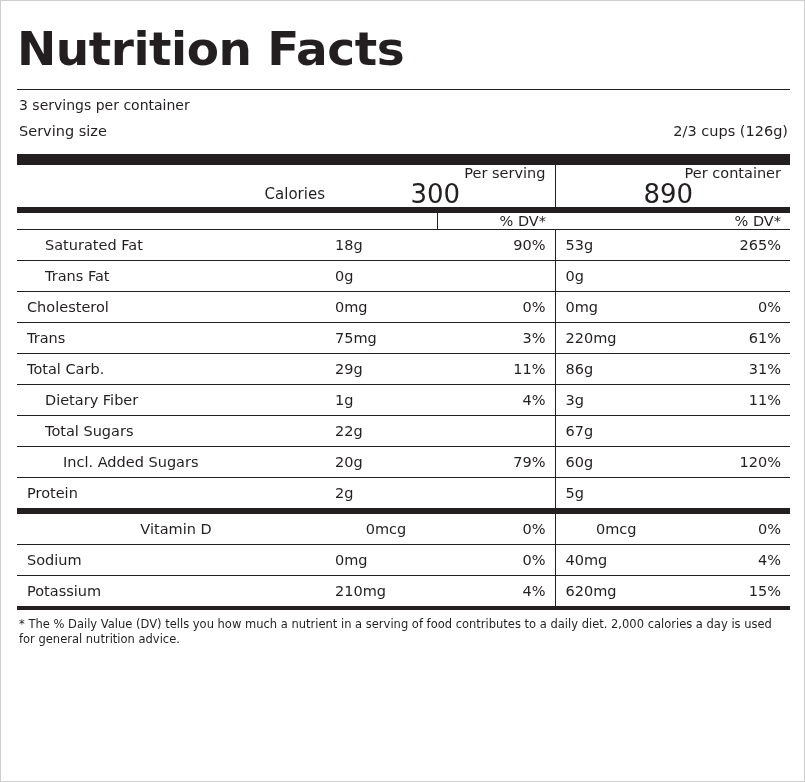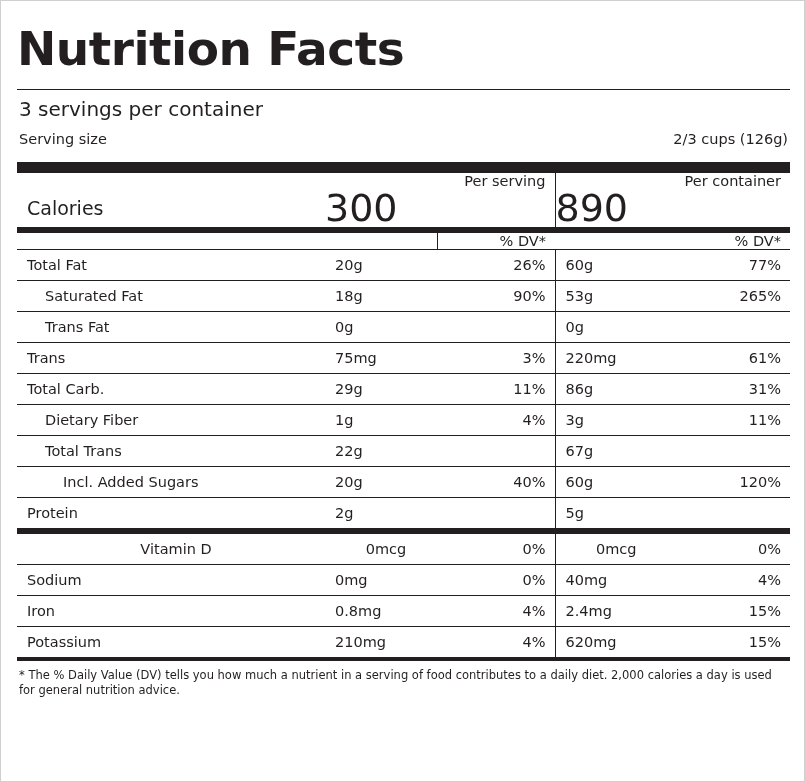--- a/index.html
+++ b/index.html
@@ -39,21 +39,21 @@
     border-top: 1px solid #231f20;
     height: 0;
     margin-top: 14px;
   }
   .rule-thick {
     border-top: 11px solid #231f20;
     height: 0;
     margin-top: 8px;
   }
   .servings {
-    font-size: 20px;
+    font-size: 14px;
     padding: 7px 2px 6px 2px;
   }
   .serving-size-row {
     display: flex;
     justify-content: space-between;
     font-size: 14.5px;
     padding: 4px 2px 7px 2px;
   }
   table.nf {
     width: 100%;
@@ -78,27 +78,28 @@
     padding: 8px 0 2px 0;
     font-size: 14.5px;
     text-align: right;
   }
   .hdr-row td.pad-r { padding-right: 9px; }
 
   .cal-row td {
     padding: 0 0 12px 0;
   }
   .cal-label {
-    font-size: 19px;
+    font-size: 15px;
     padding-left: 10px !important;
+    text-align: right;
   }
   .cal-val {
-    font-size: 38px;
+    font-size: 26px;
     font-weight: normal;
-    text-align: left;
+    text-align: center;
     padding-right: 9px !important;
     line-height: 1;
   }
   .sep-med td {
     border-top: 6px solid #231f20;
     height: 0;
     padding: 0;
   }
   .dv-row td {
     text-align: right;
@@ -177,41 +178,41 @@
 
         <tr class="dv-row">
           <td></td>
           <td class="divline"></td>
           <td class="pad-r">% DV*</td>
           <td></td>
           <td class="pad-r">% DV*</td>
         </tr>
 
         <tr class="data">
-          <td class="name">Total Fat</td>
-          <td class="amt divline-none">20g</td>
-          <td class="dv divline">26%</td>
-          <td class="amt">60g</td>
-          <td class="dv">77%</td>
-        </tr>
-        <tr class="data">
           <td class="name ind1">Saturated Fat</td>
           <td class="amt">18g</td>
           <td class="dv divline">90%</td>
           <td class="amt">53g</td>
           <td class="dv">265%</td>
         </tr>
         <tr class="data">
           <td class="name ind1">Trans Fat</td>
           <td class="amt">0g</td>
           <td class="dv divline"></td>
           <td class="amt">0g</td>
           <td class="dv"></td>
         </tr>
         <tr class="data">
+          <td class="name">Cholesterol</td>
+          <td class="amt">0mg</td>
+          <td class="dv divline">0%</td>
+          <td class="amt">0mg</td>
+          <td class="dv">0%</td>
+        </tr>
+        <tr class="data">
           <td class="name">Trans</td>
           <td class="amt">75mg</td>
           <td class="dv divline">3%</td>
           <td class="amt">220mg</td>
           <td class="dv">61%</td>
         </tr>
         <tr class="data">
           <td class="name">Total Carb.</td>
           <td class="amt">29g</td>
           <td class="dv divline">11%</td>
@@ -219,30 +220,30 @@
           <td class="dv">31%</td>
         </tr>
         <tr class="data">
           <td class="name ind1">Dietary Fiber</td>
           <td class="amt">1g</td>
           <td class="dv divline">4%</td>
           <td class="amt">3g</td>
           <td class="dv">11%</td>
         </tr>
         <tr class="data">
-          <td class="name ind1">Total Trans</td>
+          <td class="name ind1">Total Sugars</td>
           <td class="amt">22g</td>
           <td class="dv divline"></td>
           <td class="amt">67g</td>
           <td class="dv"></td>
         </tr>
         <tr class="data">
           <td class="name ind2">Incl. Added Sugars</td>
           <td class="amt">20g</td>
-          <td class="dv divline">40%</td>
+          <td class="dv divline">79%</td>
           <td class="amt">60g</td>
           <td class="dv">120%</td>
         </tr>
         <tr class="data">
           <td class="name">Protein</td>
           <td class="amt">2g</td>
           <td class="dv divline"></td>
           <td class="amt">5g</td>
           <td class="dv"></td>
         </tr>
@@ -255,27 +256,20 @@
           <td class="dv">0%</td>
         </tr>
         <tr class="data">
           <td class="name">Sodium</td>
           <td class="amt">0mg</td>
           <td class="dv divline">0%</td>
           <td class="amt">40mg</td>
           <td class="dv">4%</td>
         </tr>
         <tr class="data">
-          <td class="name">Iron</td>
-          <td class="amt">0.8mg</td>
-          <td class="dv divline">4%</td>
-          <td class="amt">2.4mg</td>
-          <td class="dv">15%</td>
-        </tr>
-        <tr class="data">
           <td class="name">Potassium</td>
           <td class="amt">210mg</td>
           <td class="dv divline">4%</td>
           <td class="amt">620mg</td>
           <td class="dv">15%</td>
         </tr>
 
       </tbody>
     </table>
 

